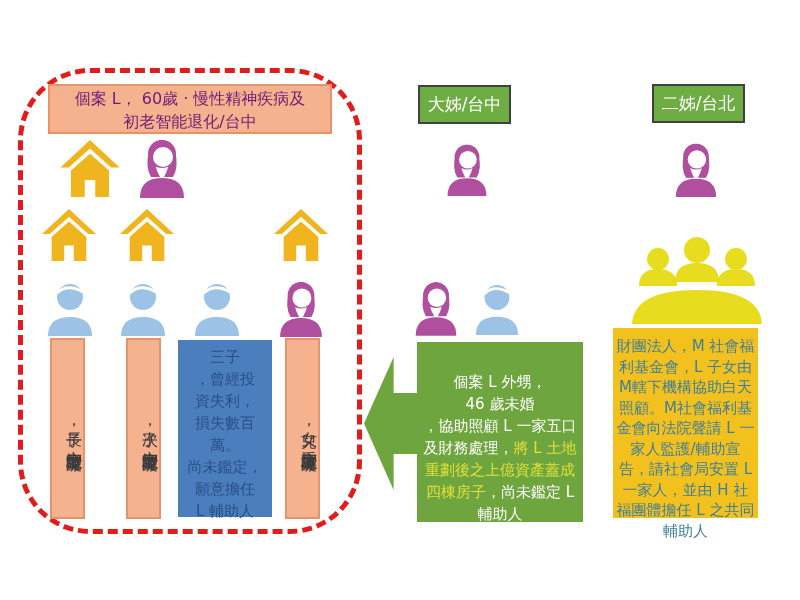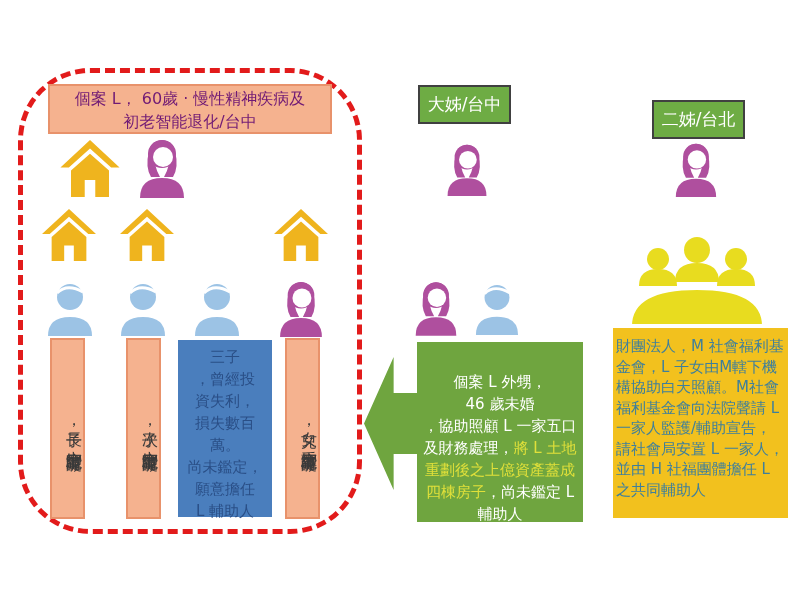--- a/index.html
+++ b/index.html
@@ -22,30 +22,30 @@
   .vcard1{left:50px;} .vcard2{left:126px;} .vcard4{left:285px;}
 
   
   .bluecard{left:178px;top:340px;width:94px;height:177px;background:#4A7EBD;color:#2A4F87;
      font-size:15px;line-height:22px;text-align:center;padding:6px 2px;}
 
   
   .glabel{width:93px;height:39px;background:#6EAC44;border:2px solid #404040;color:#FFFFFF;
      font-size:17px;text-align:center;line-height:34px;}
   .glabel1{left:418px;top:85px;}
-  .glabel2{left:652px;top:100px;}
+  .glabel2{left:652px;top:84px;}
 
   
   .gnote{left:417px;top:342px;width:166px;height:180px;background:#6FA53F;color:#FFFFFF;
      font-size:15px;line-height:22px;text-align:center;padding:7px 5px;}
   .gnote .hl{color:#E0E03A;}
 
   
-  .ynote{left:613px;top:328px;width:175px;height:190px;background:#F2C11E;color:#3E7F9C;
-     font-size:15px;line-height:20.5px;padding:8px 3px;}
+  .ynote{left:613px;top:328px;width:145px;height:190px;background:#F2C11E;color:#3E7F9C;
+     font-size:15px;line-height:20.5px;text-align:center;padding:8px 3px;}
 
   
   .arrow-left{left:364px;top:357px;width:57px;height:133px;background:#6FA53F;
      clip-path:polygon(0 50%,52% 0,52% 27%,100% 27%,100% 73%,52% 73%,52% 100%);}
 
   .icon{position:absolute;}
   svg{display:block;width:100%;height:100%;}
 </style>
 </head>
 <body>

